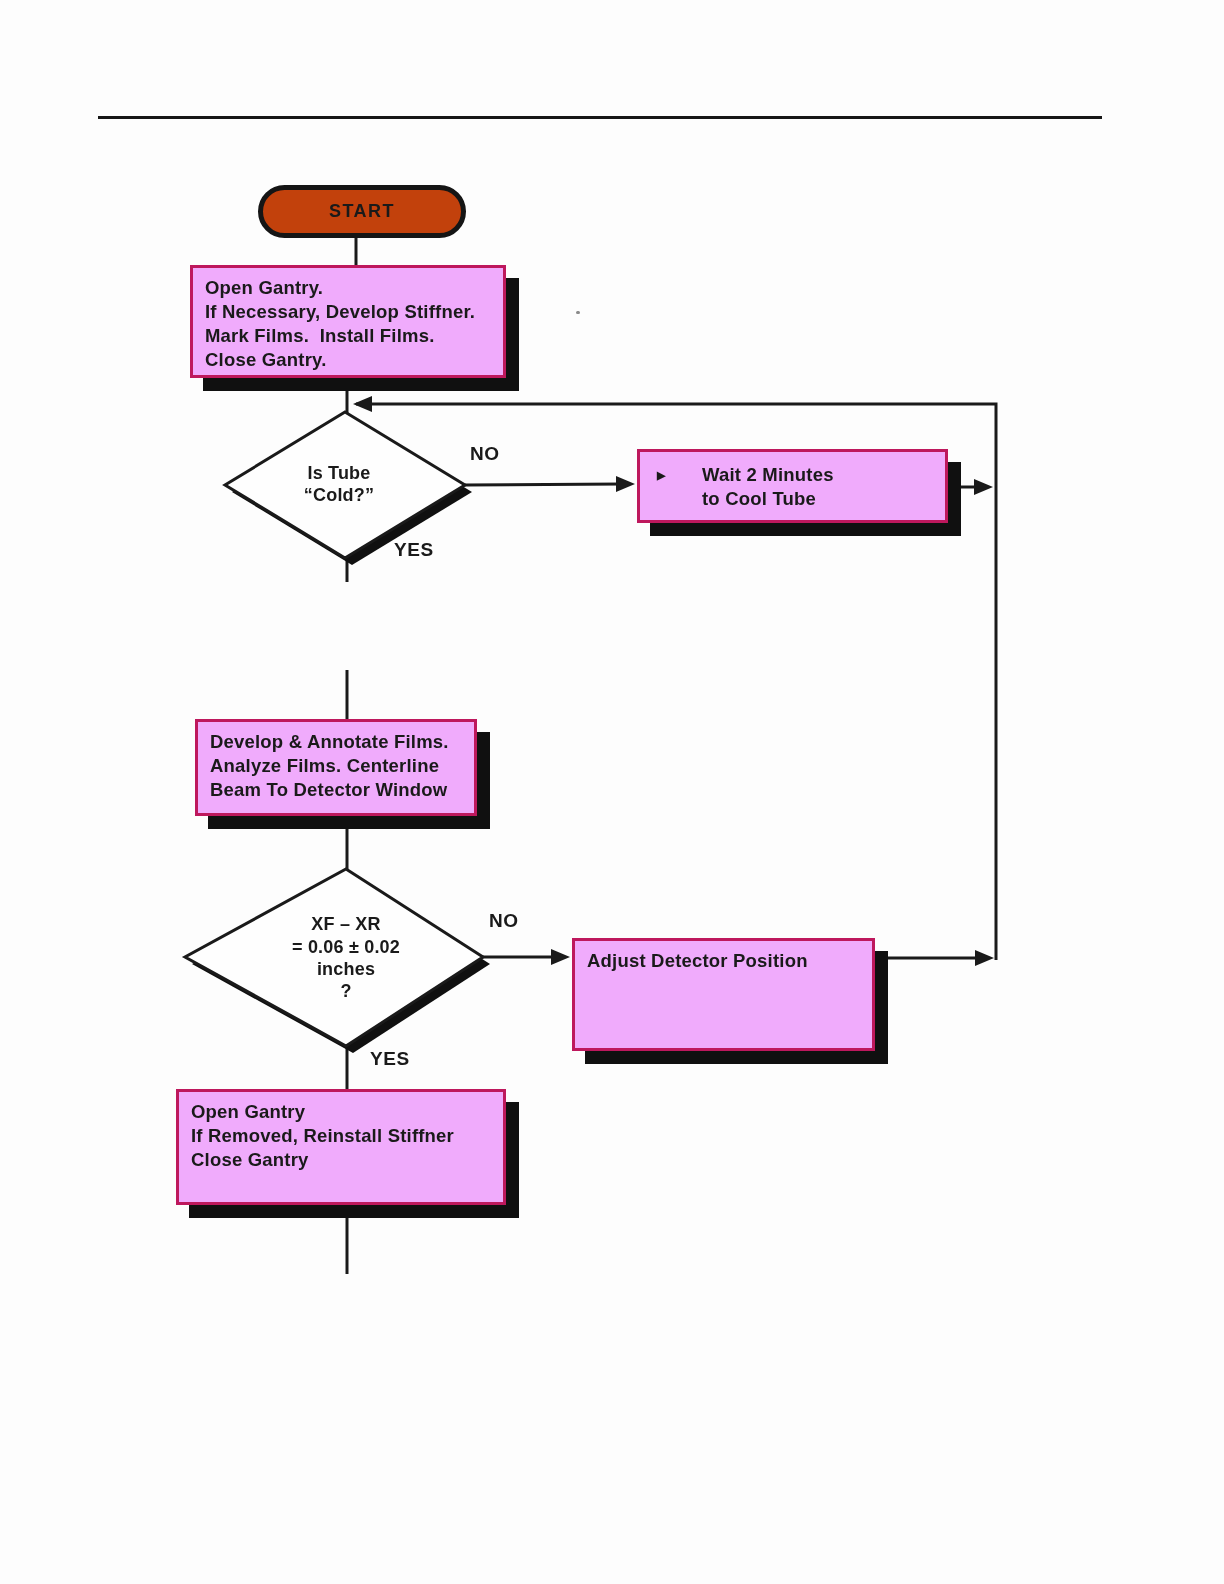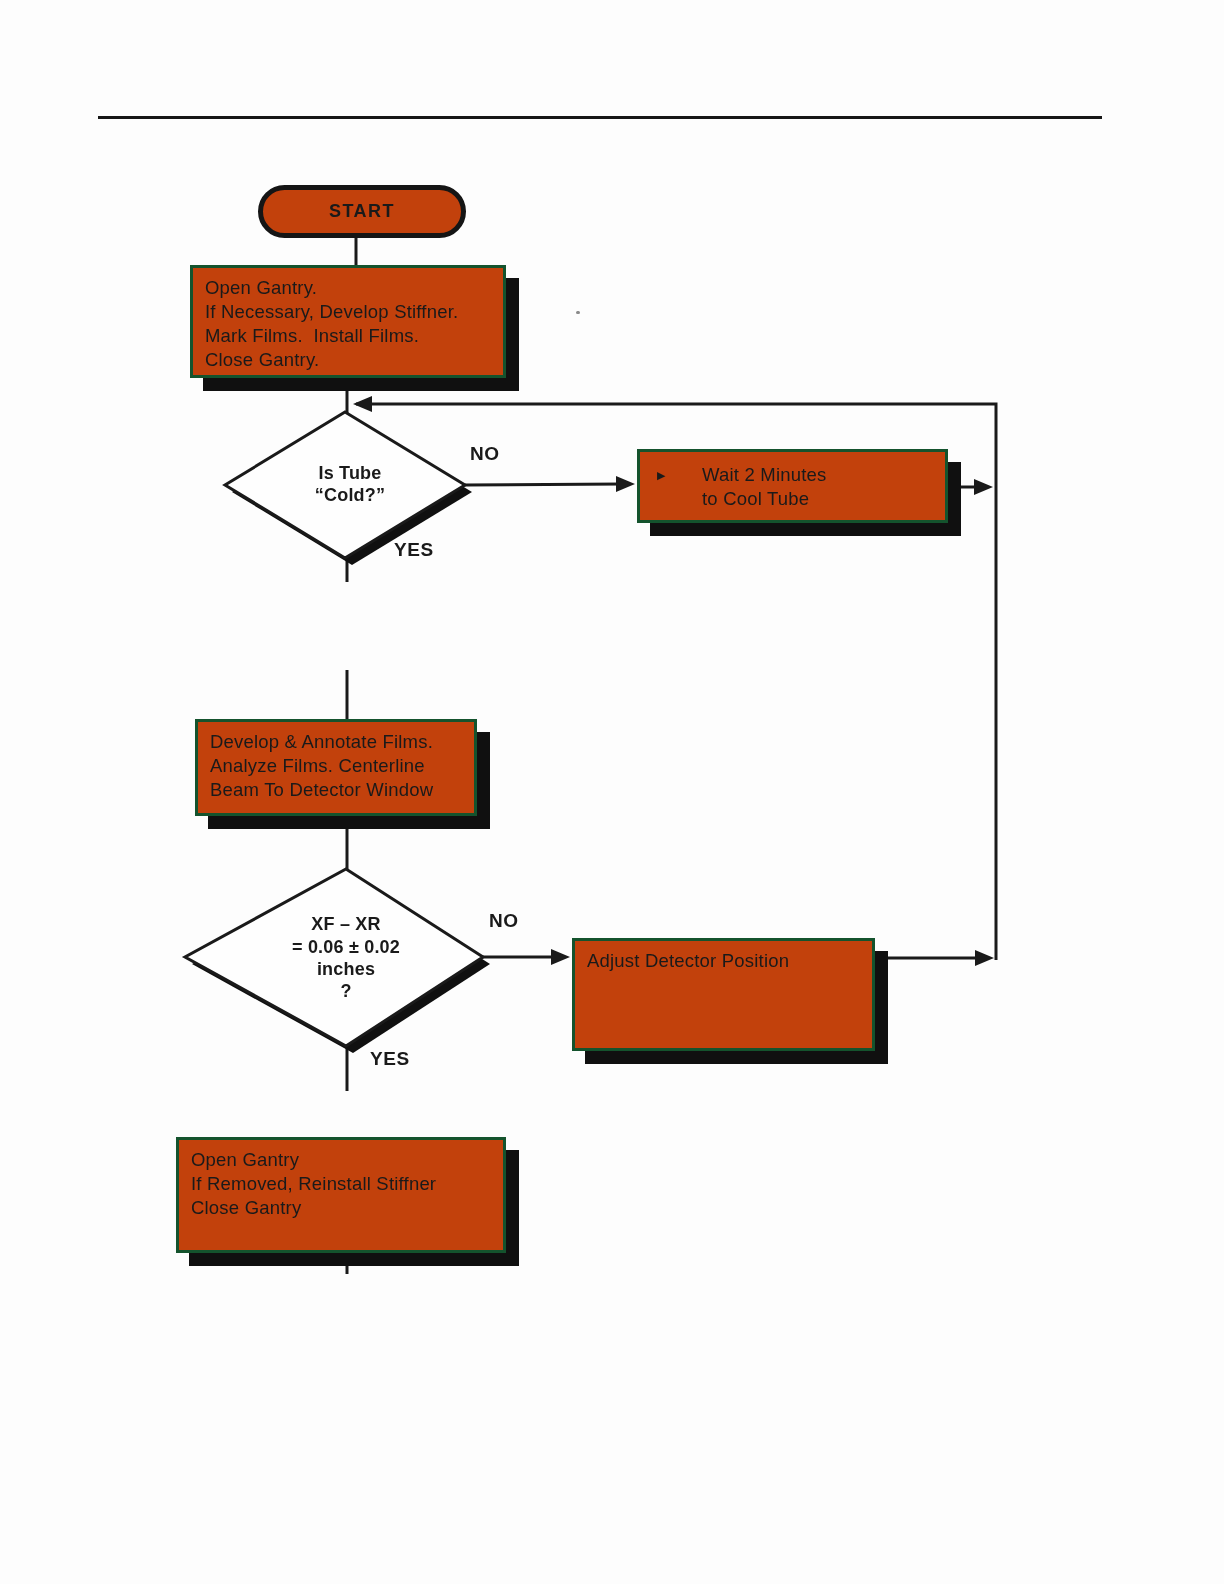--- a/index.html
+++ b/index.html
@@ -5,23 +5,23 @@
   html,body { margin:0; padding:0; background:#ffffff; }
   .page {
     position:relative; width:1224px; height:1584px;
     background:#fdfdfd; overflow:hidden;
     font-family:"Liberation Sans", sans-serif; color:#1a1a1a;
   }
   .rule { position:absolute; left:98px; top:116px; width:1004px; height:3px; background:#161616; }
   .wires { position:absolute; left:0; top:0; z-index:1; }
   .node {
     position:absolute; box-sizing:border-box; z-index:2;
-    background:#c2410c; border:3px solid #14532d;
+    background:#f0abfc; border:3px solid #be185d;
     box-shadow:13px 13px 0 #101010;
-    padding:8px 12px; font-size:18.5px; font-weight:400;
+    padding:8px 12px; font-size:18.5px; font-weight:700;
     line-height:1.3; letter-spacing:0.2px;
   }
   .box-line { white-space:pre-wrap; }
   .terminal {
     position:absolute; box-sizing:border-box; z-index:2;
     background:#c2410c; border:5px solid #151515; border-radius:28px;
     display:flex; align-items:center; justify-content:center;
     font-size:18px; font-weight:700; letter-spacing:1.5px;
   }
   .dtext {
@@ -79,21 +79,21 @@
     <span>START</span>
   </div>
 
   <div class="node" style="left:190px; top:265px; width:316px; height:113px;">
     <div class="box-line">Open Gantry.</div>
     <div class="box-line">If Necessary, Develop Stiffner.</div>
     <div class="box-line">Mark Films.  Install Films.</div>
     <div class="box-line">Close Gantry.</div>
   </div>
 
-  <div class="dtext" style="left:252px; top:432px; width:196px; height:104px;">
+  <div class="dtext" style="left:241px; top:432px; width:196px; height:104px;">
     <div>Is Tube</div>
     <div>“Cold?”</div>
   </div>
 
   <div class="elabel" style="left:470px; top:443px;">NO</div>
   <div class="elabel" style="left:394px; top:539px;">YES</div>
 
   <div class="node wait-node" style="left:637px; top:449px; width:311px; height:74px;">
     <span class="wait-bullet">▶</span>
     <div class="box-line">Wait 2 Minutes</div>
@@ -114,20 +114,20 @@
     <div>?</div>
   </div>
 
   <div class="elabel" style="left:489px; top:910px;">NO</div>
   <div class="elabel" style="left:370px; top:1048px;">YES</div>
 
   <div class="node" style="left:572px; top:938px; width:303px; height:113px;">
     <div class="box-line">Adjust Detector Position</div>
   </div>
 
-  <div class="node" style="left:176px; top:1089px; width:330px; height:116px;margin-top:48px;">
+  <div class="node" style="left:176px; top:1089px; width:330px; height:116px;">
     <div class="box-line">Open Gantry</div>
     <div class="box-line">If Removed, Reinstall Stiffner</div>
     <div class="box-line">Close Gantry</div>
   </div>
 
 
 </div>
 
 </body></html>

